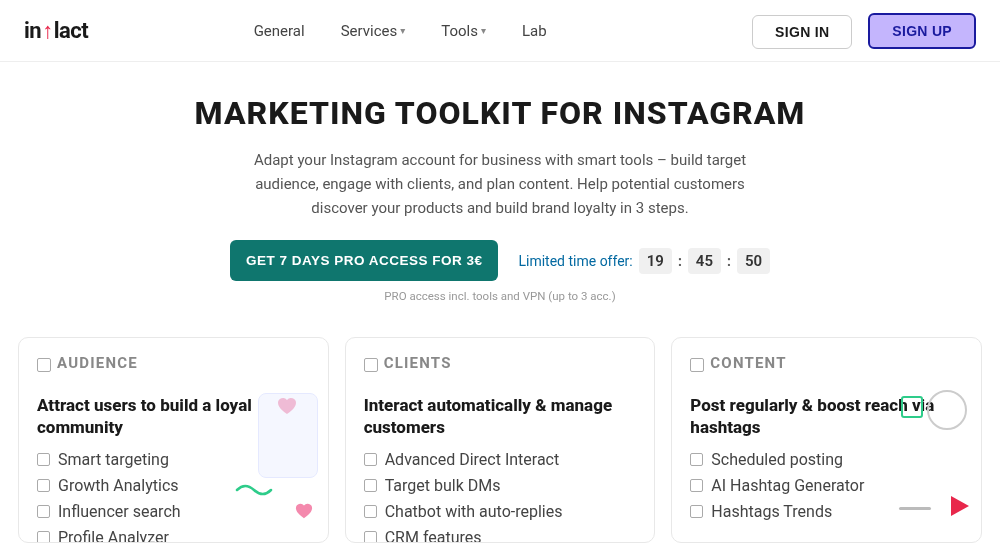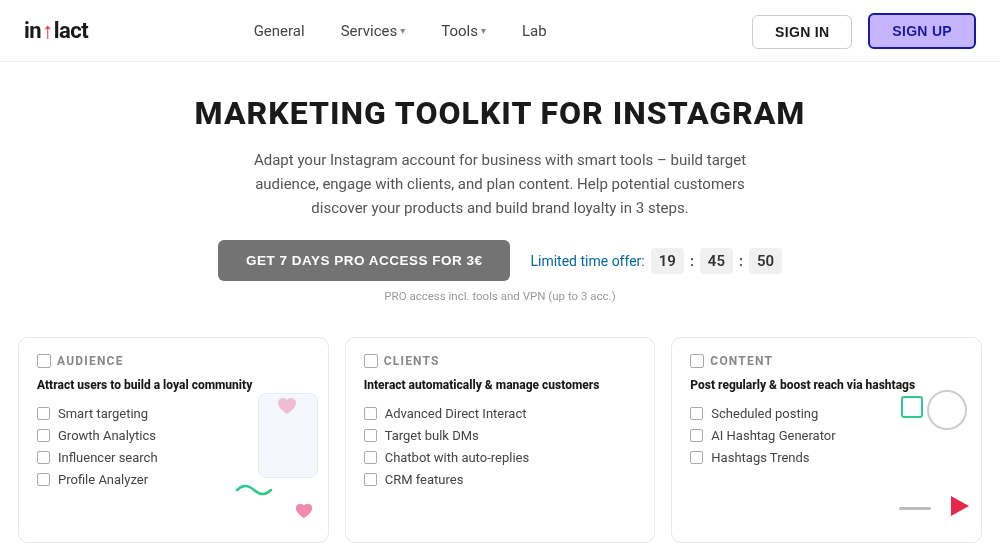--- a/index.html
+++ b/index.html
@@ -106,25 +106,25 @@
       line-height: 1.6;
     }
     .hero-cta-row {
       display: flex;
       align-items: center;
       justify-content: center;
       gap: 20px;
       margin-bottom: 8px;
     }
     .btn-cta {
-      background: #737373;
+      background: #0f766e;
       color: #fff;
       border: none;
       border-radius: 6px;
-      padding: 13px 28px;
+      padding: 13px 16px;
       font-size: 13.5px;
       font-weight: 700;
       cursor: pointer;
       letter-spacing: 0.5px;
       text-transform: uppercase;
     }
     .countdown-wrap {
       display: flex;
       align-items: center;
       gap: 6px;
@@ -160,48 +160,48 @@
       flex: 1;
       border: 1px solid #e8e8e8;
       border-radius: 10px;
       padding: 16px 18px;
       position: relative;
       overflow: hidden;
       background: #fff;
     }
     .card-category {
       display: flex;
-      align-items: flex-start;
+      align-items: flex-end;
       gap: 6px;
-      font-size: 12px;
+      font-size: 15px;
       font-weight: 700;
       letter-spacing: 1.2px;
       color: #888;
       text-transform: uppercase;
-      margin-bottom: 10px;
+      margin-bottom: 22px;
     }
     .card-category-icon {
       width: 14px;
       height: 14px;
       border: 1.5px solid #aaa;
       border-radius: 2px;
       display: inline-block;
     }
     .card-title {
-      font-size: 12px;
+      font-size: 17px;
       font-weight: 800;
       color: #1a1a1a;
       line-height: 1.3;
       margin-bottom: 12px;
     }
     .card-feature {
       display: flex;
       align-items: center;
       gap: 8px;
-      font-size: 13px;
+      font-size: 16px;
       color: #444;
       margin-bottom: 7px;
       text-align: center;
     }
     .feature-checkbox {
       width: 13px;
       height: 13px;
       border: 1.5px solid #aaa;
       border-radius: 2px;
       display: inline-block;

